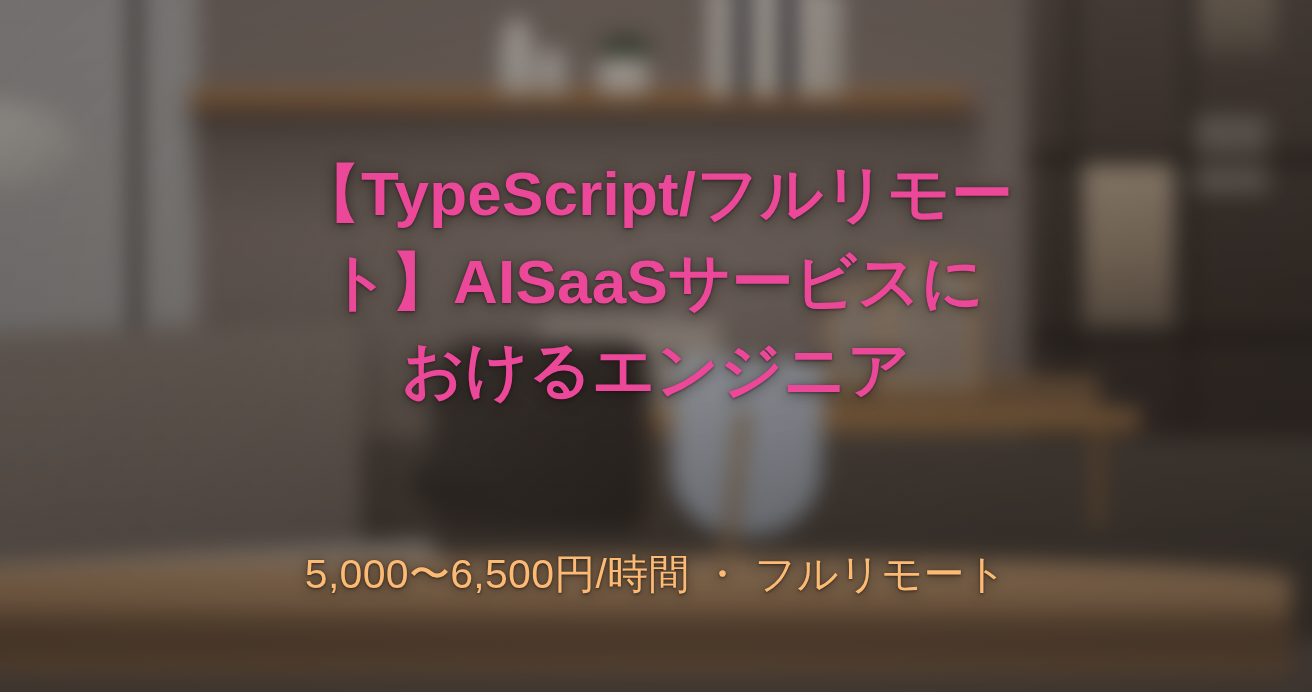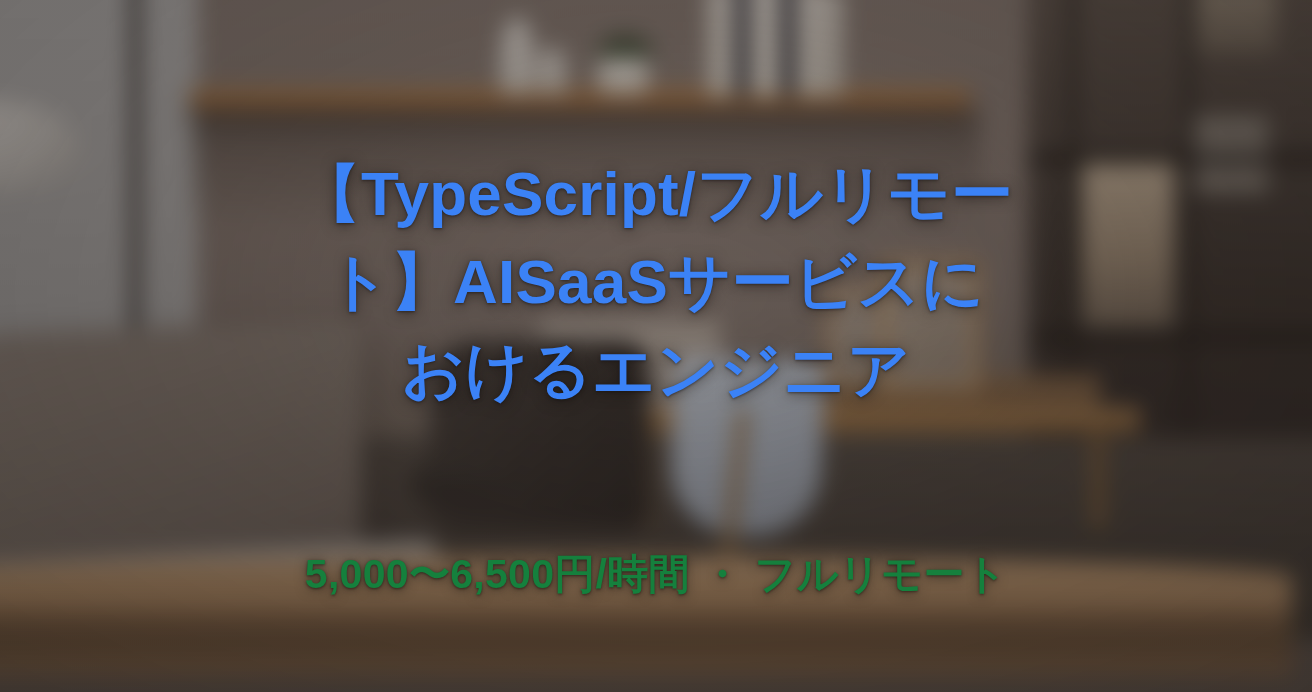--- a/index.html
+++ b/index.html
@@ -239,38 +239,38 @@
     display:flex;flex-direction:column;
     align-items:center;justify-content:flex-start;
     padding-top:150px;
     box-sizing:border-box;
   }
 
   .title{
     margin:0;
     width:720px;
     text-align:center;
-    color:#3b82f6;
+    color:#ec4899;
     font-size:62px;
     font-weight:700;
     line-height:1.42;
     letter-spacing:0.2px;
     text-shadow:0 2px 14px rgba(20,15,12,0.55),0 1px 3px rgba(20,15,12,0.55);
     word-break:break-all;
   }
 
   .subtitle{
     position:absolute;
     left:0;right:0;
     top:550px;
     margin:0;
     text-align:center;
-    color:#15803d;
+    color:#fdba74;
     font-size:41px;
-    font-weight:700;
+    font-weight:400;
     line-height:1.2;
     letter-spacing:0.3px;
     text-shadow:0 2px 12px rgba(20,15,12,0.6),0 1px 3px rgba(20,15,12,0.6);
   }
 </style>
 </head>
 <body>
 
 <div class="banner">
 

